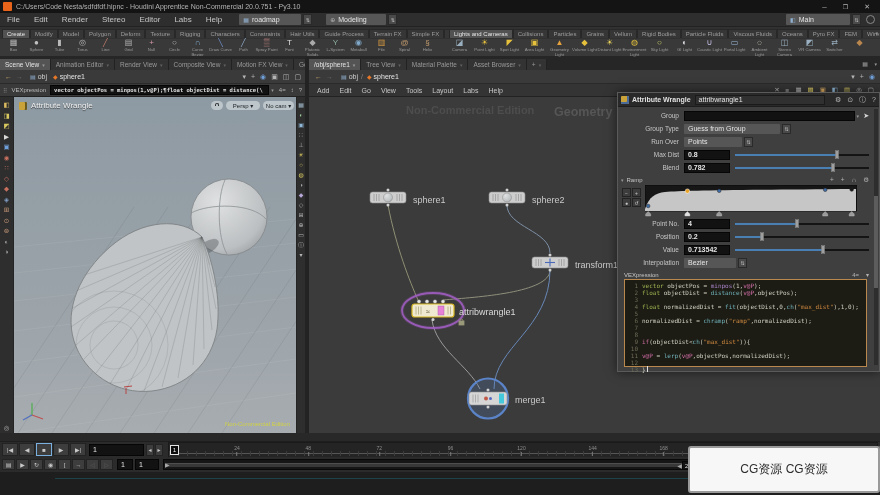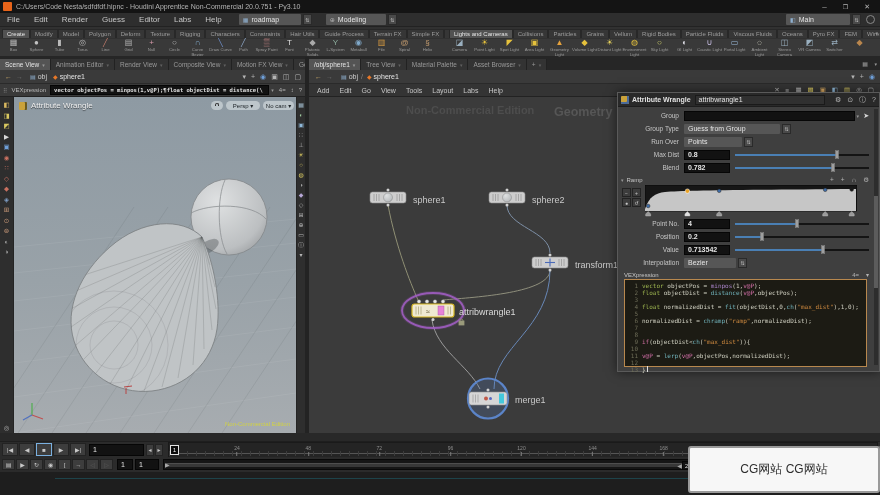--- a/index.html
+++ b/index.html
@@ -53,21 +53,21 @@
     <span class="f6" style="color:#b4b4b4;padding:0 8px">❒</span>
     <span class="f7" style="color:#b4b4b4;padding:0 8px 0 8px;margin-right:2px">✕</span>
   </div>
 
   <div class="r row" id="menubar" style="left:0;top:13px;width:880px;height:14px;background:#2e2e2e;border-bottom:1px solid #222">
     <div class="row" style="height:100%">
 
     <span class="mitem">File</span>
         <span class="mitem">Edit</span>
         <span class="mitem">Render</span>
-        <span class="mitem">Guess</span>
+        <span class="mitem">Stereo</span>
         <span class="mitem">Editor</span>
         <span class="mitem">Labs</span>
         <span class="mitem">Help</span>
       </div>
     <div class="combo f7" style="height:11px;margin-left:10px;min-width:62px">
       <span style="color:#8fb0d0;font-size:6px;margin-right:3px">▦</span>
       <span>roadmap</span>
     </div>
     <span class="spin f5" style="height:11px">⇅</span>
     <div class="combo f7" style="height:11px;margin-left:14px;min-width:60px">
@@ -872,16 +872,16 @@
         <span class="field" style="height:9px;font-size:5.5px;padding:0 2px">240</span>
       </div>
     </div>
   </div>
 
   <div class="r" id="statusbar" style="left:0;top:472px;width:880px;height:23px;background:#1e1e1e">
     <div style="position:absolute;left:55px;top:6px;width:650px;height:1px;background:#1d4a52;opacity:.85"></div>
   </div>
 
   <div class="r" style="left:688px;top:446px;width:192px;height:47px;background:#f7f7f7;border:2px solid #9a9a9a;border-radius:3px;z-index:20;display:flex;flex-direction:column;align-items:center;justify-content:center">
-    <span style="font-size:12px;line-height:13px;color:#2c2c2c">CG网站  CG网站</span>
+    <span style="font-size:12px;line-height:13px;color:#2c2c2c">CG资源  CG资源</span>
   </div>
 
 </div>
 
 </body></html>

